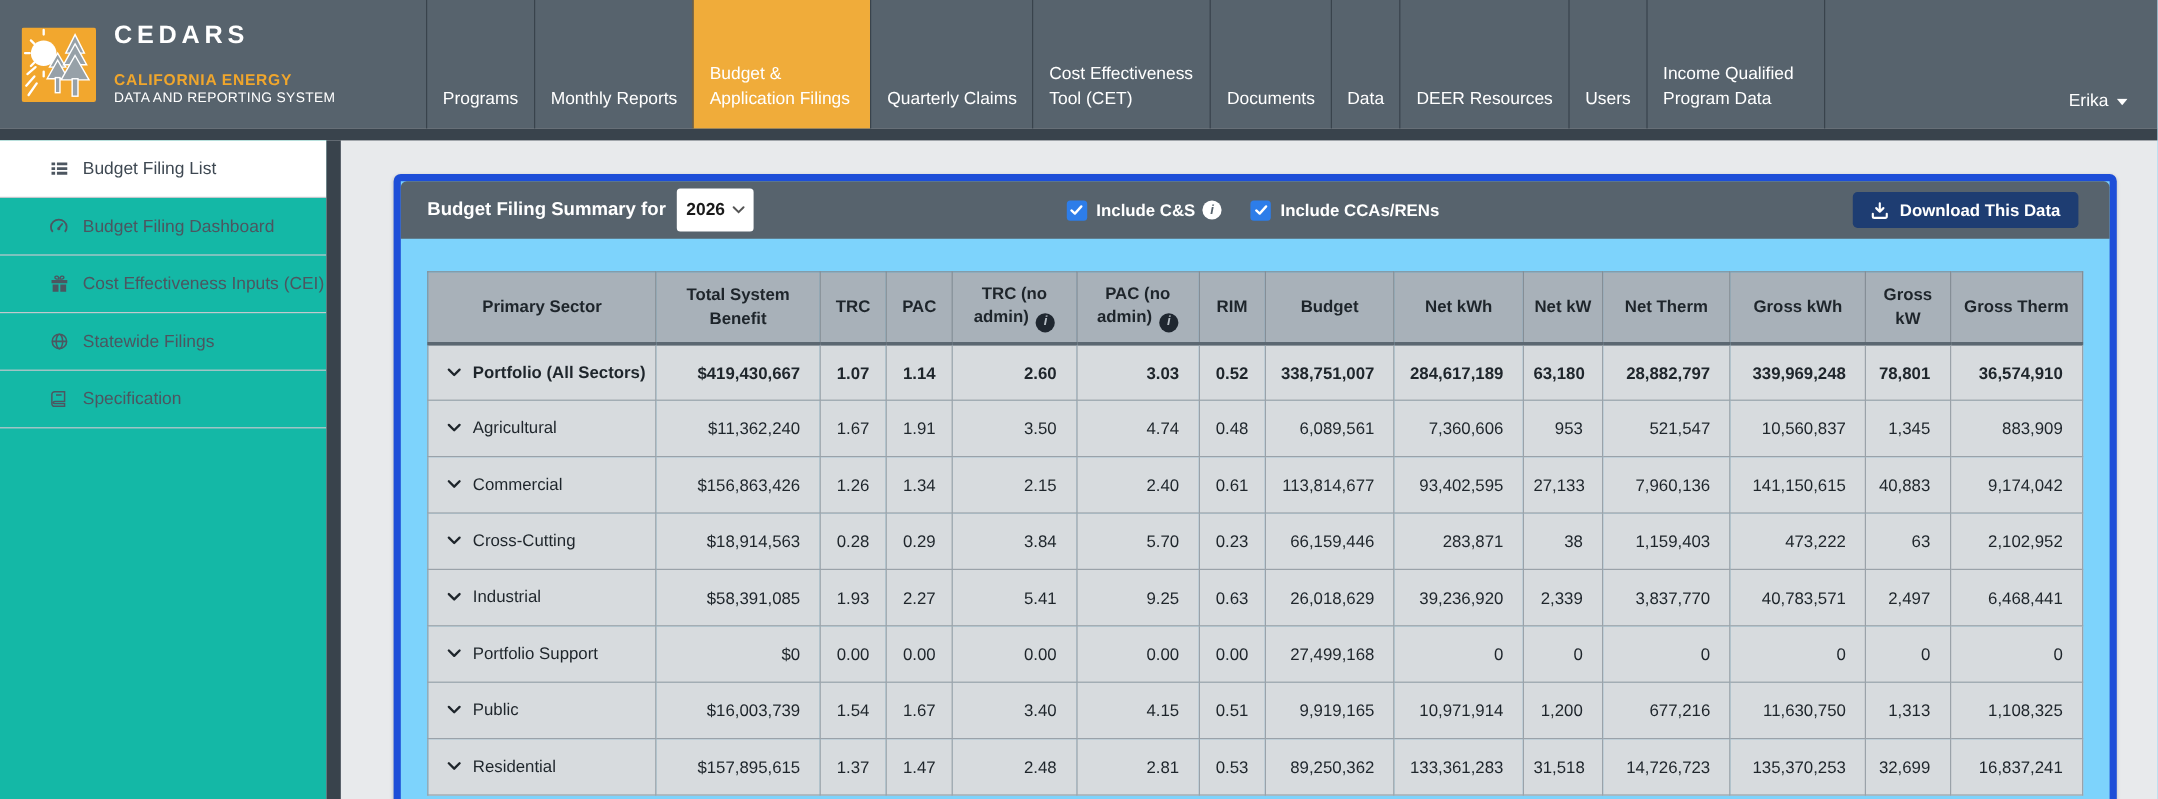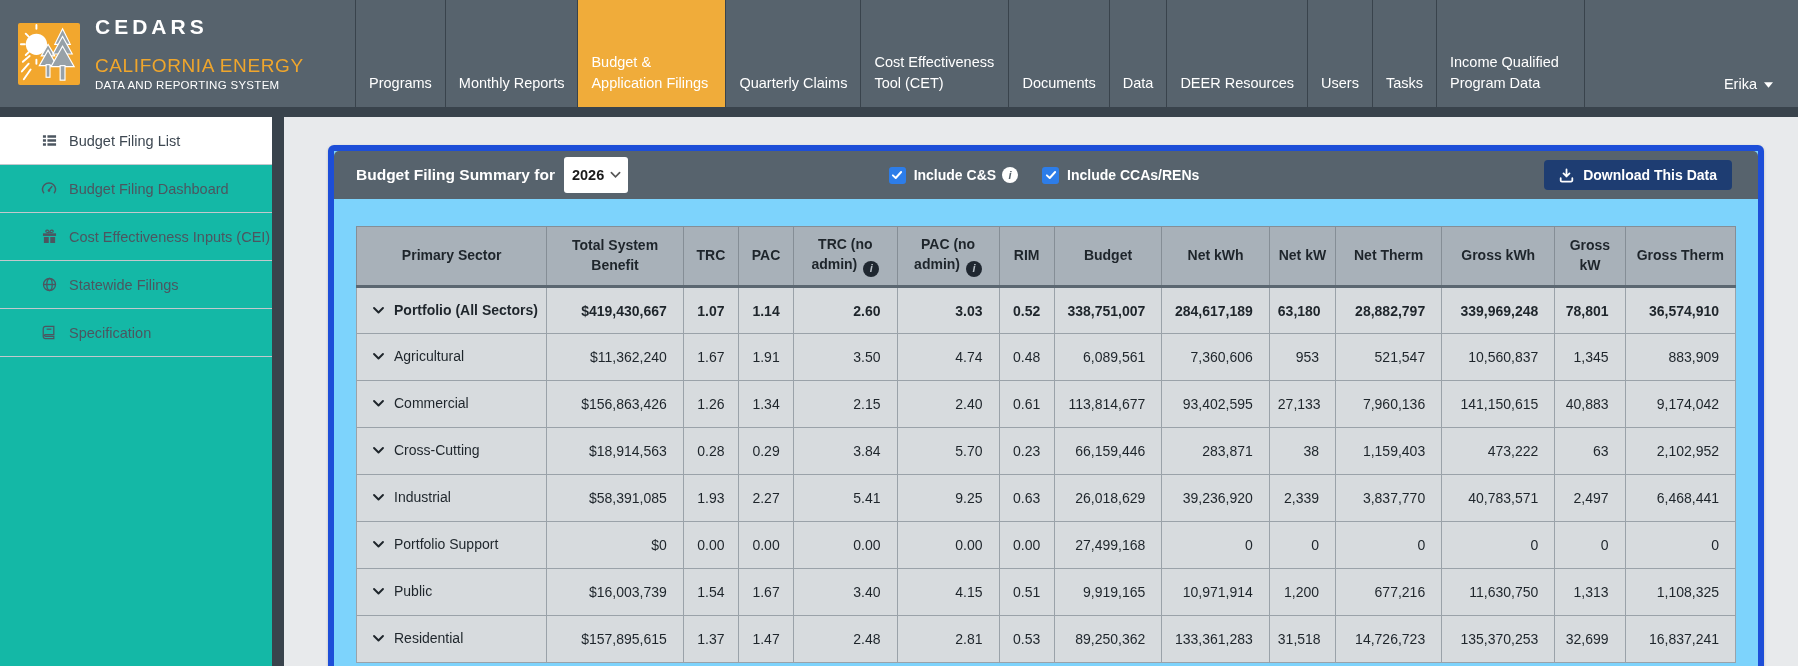--- a/index.html
+++ b/index.html
@@ -4,21 +4,21 @@
 <style>
   * { margin:0; padding:0; box-sizing:border-box; }
   html,body { width:1798px; height:666px; overflow:hidden; }
   body { font-family:"Liberation Sans","DejaVu Sans",sans-serif; background:#E8EAEC; color:#1E252B; }
 
   
   .navbar { display:flex; align-items:stretch; height:107px; background:#57636D; }
   .brand { display:flex; align-items:center; gap:15px; padding-left:18px; flex:0 0 355px; }
   .logo-box { width:62px; height:62px; flex:0 0 auto; }
   .brand-title { font-size:21px; font-weight:bold; letter-spacing:4px; color:#fff; line-height:1.05; }
-  .brand-subtitle { font-size:19px; font-weight:normal; color:#F0A62C; letter-spacing:.6px; margin-top:17px; }
+  .brand-subtitle { font-size:13px; font-weight:bold; color:#F0A62C; letter-spacing:.6px; margin-top:17px; }
   .brand-tagline { font-size:11.5px; color:#fff; letter-spacing:.3px; margin-top:2px; }
   .nav-items { display:flex; align-items:stretch; }
   .nav-item { display:flex; align-items:flex-end; padding:16px 13px 13px; border-left:1px solid #39434C; color:#fff; font-size:14.5px; line-height:1.45; cursor:pointer; }
   .nav-item:last-child { border-right:1px solid #39434C; }
   .nav-item span { display:inline-block; max-width:121px; }
   .nav-item.active { background:#F0AC3A; }
   .user-menu { margin-left:auto; display:flex; align-items:flex-end; gap:7px; padding:0 25px 15px 0; color:#fff; font-size:14.5px; cursor:pointer; }
   .user-menu svg { margin-bottom:4px; }
   .navbar-strip { height:10px; background:#39434C; }
 
@@ -114,23 +114,20 @@
         <span>Documents</span>
       </div>
       <div class="nav-item">
         <span>Data</span>
       </div>
       <div class="nav-item">
         <span>DEER Resources</span>
       </div>
       <div class="nav-item">
         <span>Users</span>
-      </div>
-      <div class="nav-item">
-        <span>Tasks</span>
       </div>
       <div class="nav-item">
         <span>Income Qualified Program Data</span>
       </div>
     </nav>
   <div class="user-menu">
     <span>Erika</span>
     <svg width="9" height="6" viewBox="0 0 10 6">
         <path d="M0 0h10L5 6z" fill="#fff"></path>
       </svg>

